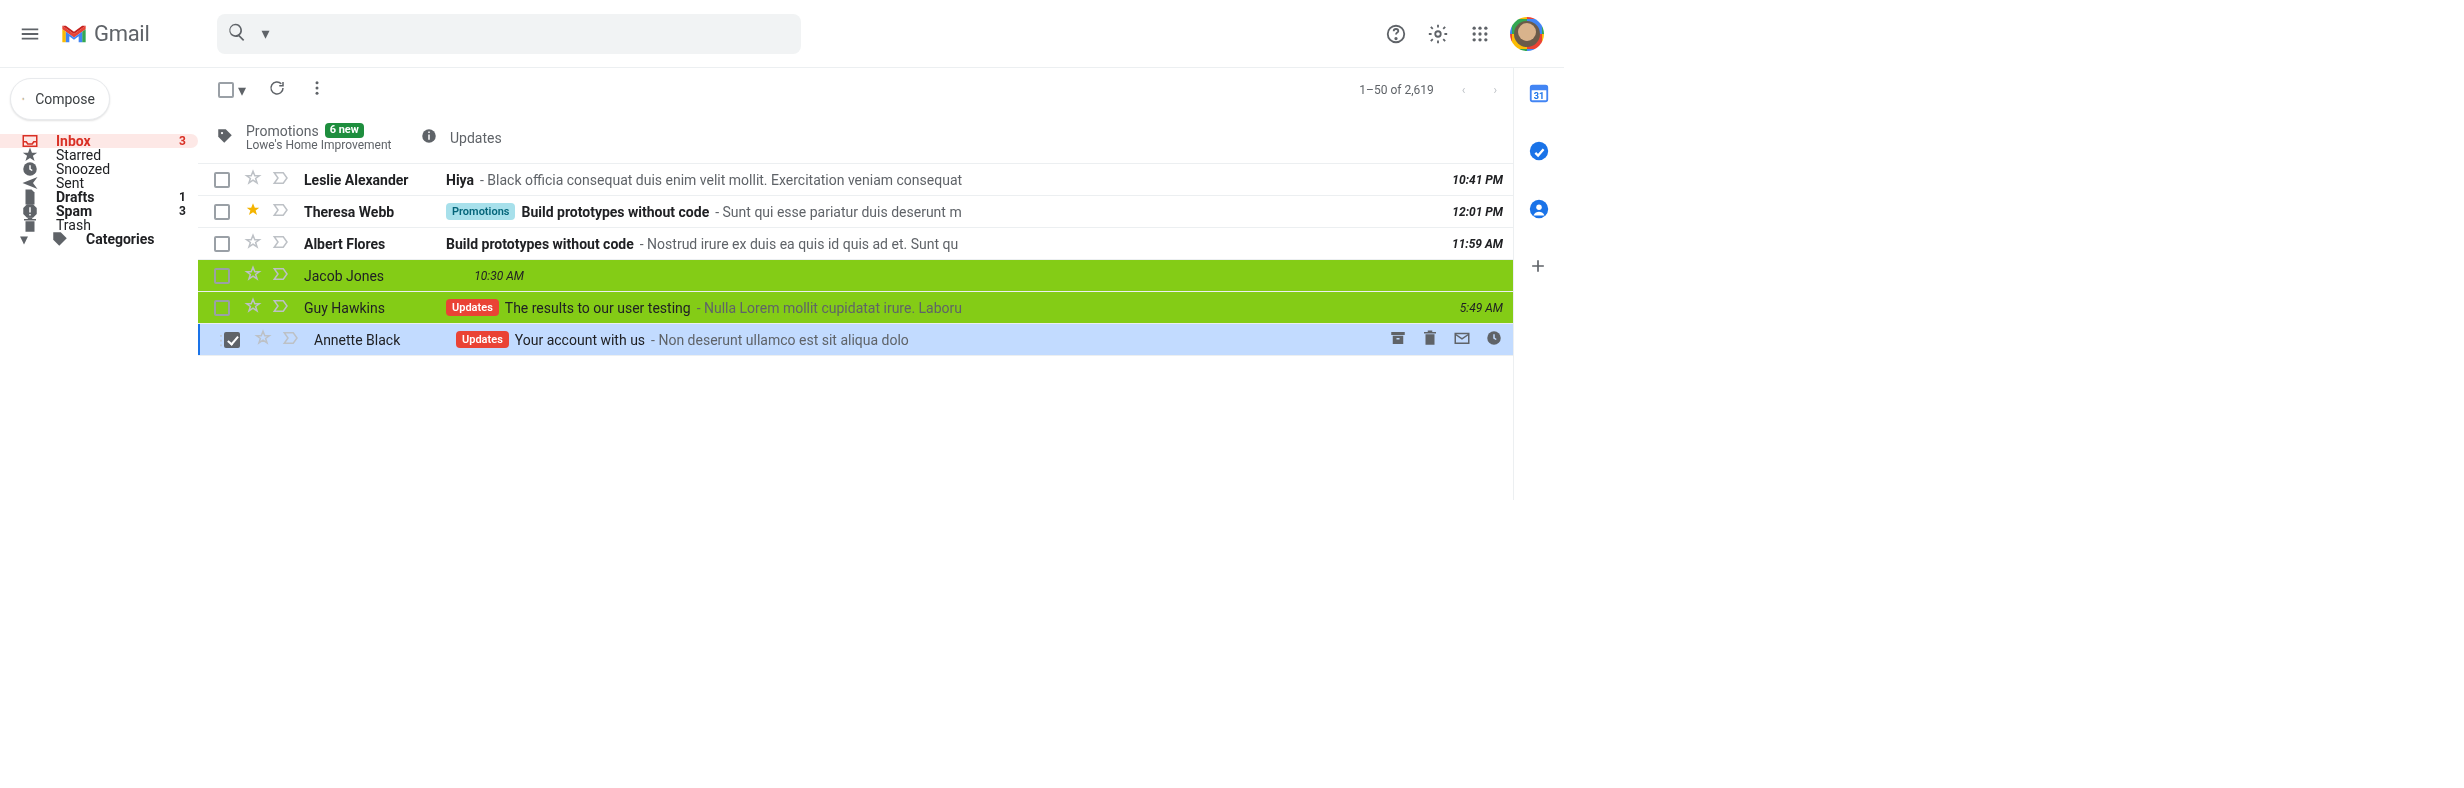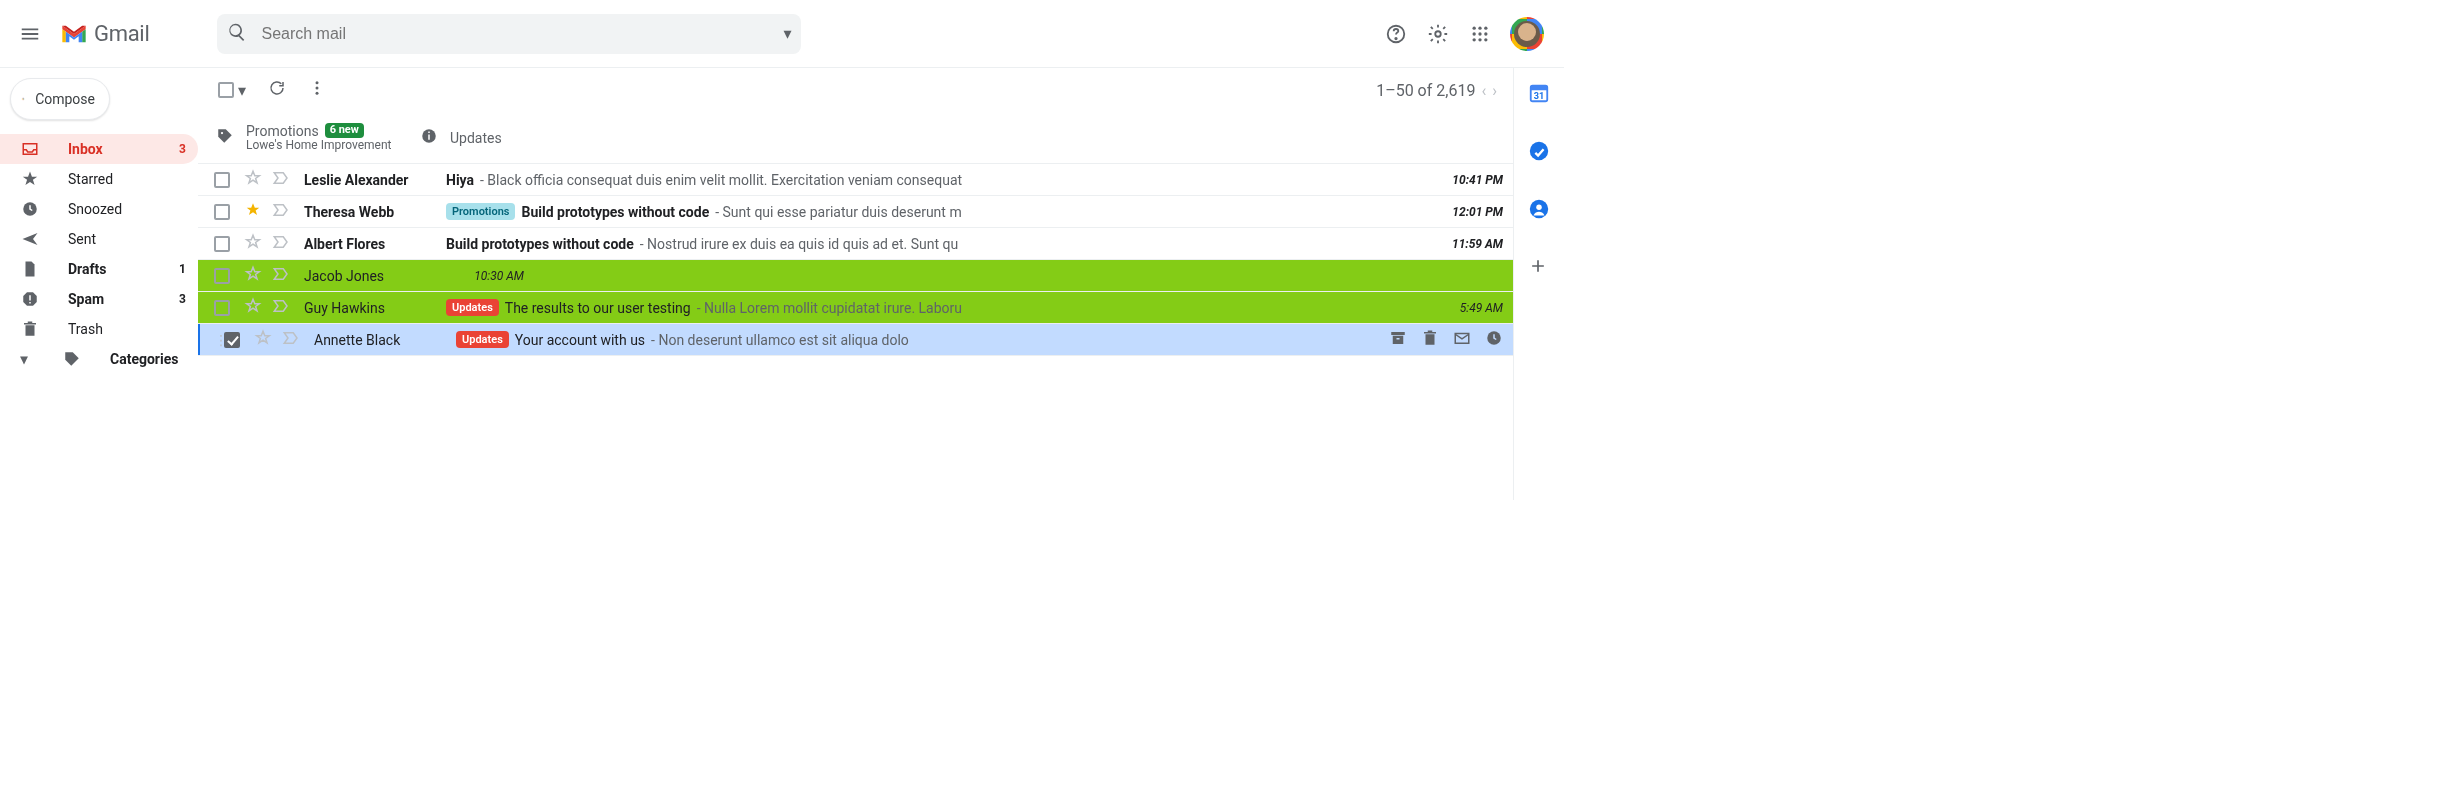--- a/index.html
+++ b/index.html
@@ -78,22 +78,22 @@
   .compose {
     margin-left:10px; margin-bottom:14px;
     width:100px; height:42px;
     border:1px solid #e8eaed; border-radius:24px;
     background:#fff; box-shadow:0 1px 2px rgba(0,0,0,0.12);
     display:flex; align-items:center; gap:10px;
     padding:0 14px 0 10px; cursor:pointer; font-size:14px; color:#3c4043;
   }
   .compose svg{width:22px;height:22px;}
   .nav-item {
-    display:flex; align-items:center; gap:28px;
-    height:30px; padding:0 12px 0 20px;
+    display:flex; align-items:center; gap:16px;
+    height:14px; padding:0 12px 0 20px;
     font-size:14px; color:#202124;
     border-top-right-radius:16px; border-bottom-right-radius:16px;
     cursor:pointer;
   }
   .nav-item .nicon{width:20px;height:20px;color:#5f6368;display:flex;align-items:center;justify-content:center;}
   .nav-item.active{ background:#fde8e6; color:#d93025; font-weight:700;}
   .nav-item.active .nicon{ color:#d93025;}
   .nav-item.bold{ font-weight:700;}
   .nav-item .count{ margin-left:auto; font-size:12px; font-weight:700; color:inherit;}
   .nav-item.active .count{color:#d93025;}
@@ -101,21 +101,21 @@
   .nav-expand{color:#5f6368;margin-left:-6px;}
 
   
   .content{ flex:1; display:flex; flex-direction:column; border-right:1px solid #eceff1; position:relative;}
   .toolbar{
     height:44px; display:flex; align-items:center; gap:22px; padding:0 16px 0 20px;
   }
   .toolbar .cb{ width:16px;height:16px;border:2px solid #9aa0a6;border-radius:2px;}
   .toolbar .dd{ color:#5f6368;}
   .toolbar .ticon{color:#5f6368;cursor:pointer;}
-  .toolbar .pager{margin-left:auto;display:flex;align-items:flex-end;gap:6px;color:#5f6368;font-size:16px;}
+  .toolbar .pager{margin-left:auto;display:flex;align-items:flex-end;gap:28px;color:#5f6368;font-size:12px;}
   .toolbar .pager .arrow{color:#bdc1c6;cursor:pointer;}
 
   
   .tabs{display:flex; height:52px; border-bottom:1px solid #eceff1; padding-left:8px;}
   .tab{flex:none; width:204px; display:flex; align-items:center; gap:12px; color:#5f6368; cursor:pointer; position:relative; padding:0 10px;}
   .tab .ticon{color:#5f6368;}
   .tab.active{color:#d93025;}
   .tab.active .ticon{color:#d93025;}
   .tab.active::after{content:""; position:absolute; left:0;right:0;bottom:0;height:3px;background:#d93025;}
   .tab-main{display:flex;flex-direction:column;line-height:1.15;}
@@ -174,21 +174,20 @@
         <path fill="#4285f4" d="M5 16V7l7 5 7-5v9h-3V11l-4 3-4-3v5z"></path>
       </svg>
     <span class="logo-text">Gmail</span>
   </div>
   <div class="search-bar">
     <span style="color:#5f6368">
       <svg viewBox="0 0 24 24" width="20" height="20" fill="currentColor">
           <path d="M10 2a8 8 0 015.3 13.9l5.4 5.4-1.4 1.4-5.4-5.4A8 8 0 1110 2zm0 2a6 6 0 100 12 6 6 0 000-12z"></path>
         </svg>
     </span>
-    <input placeholder="Search mail" style="">
     <span class="search-dd">▾</span>
   </div>
   <div class="header-right">
     <span class="hicon">
       <svg viewBox="0 0 24 24" width="22" height="22" fill="none" stroke="currentColor" stroke-width="2">
           <circle cx="12" cy="12" r="9"></circle>
           <path d="M9.5 9a2.5 2.5 0 115 0c0 1.5-2.5 1.5-2.5 3.5"></path>
           <circle cx="12" cy="17" r="0.8" fill="currentColor"></circle>
         </svg>
     </span>

